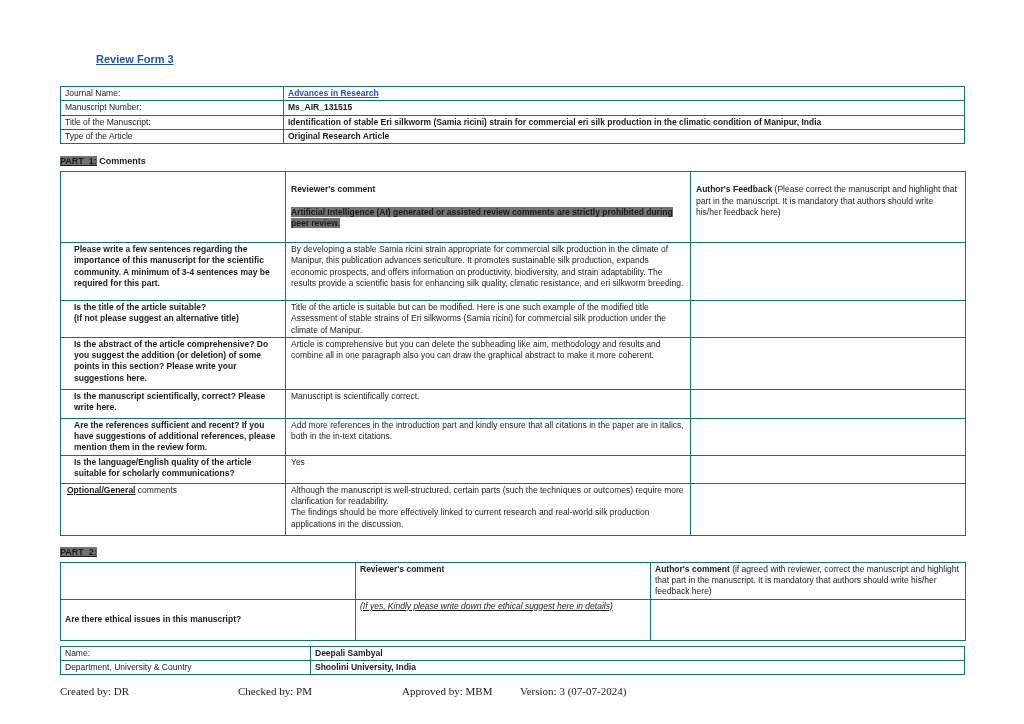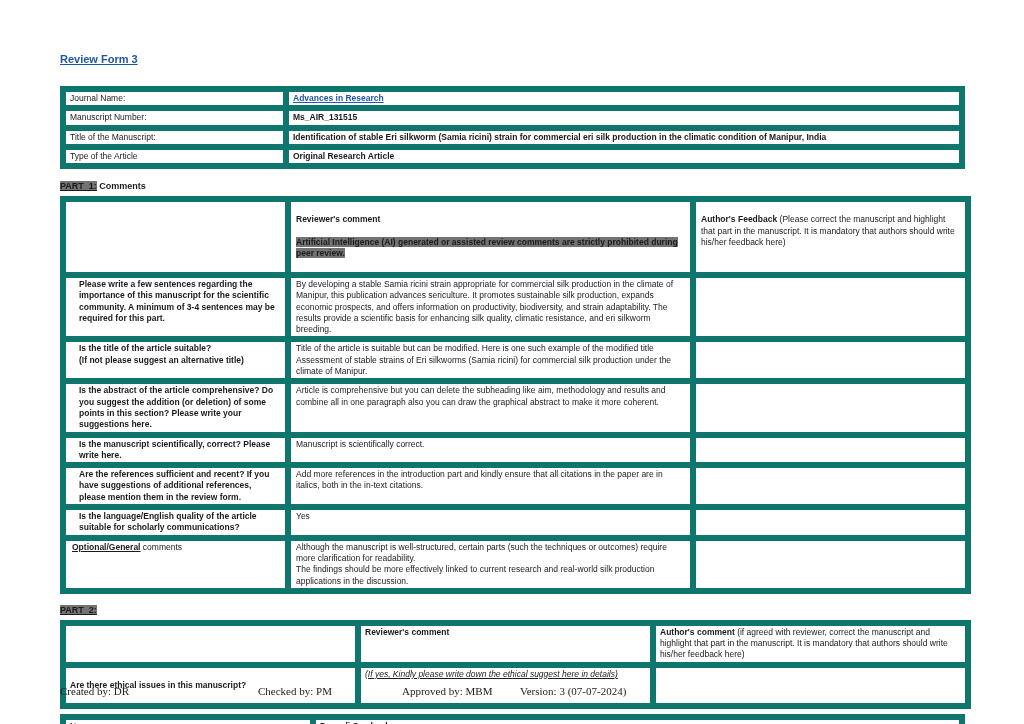--- a/index.html
+++ b/index.html
@@ -6,25 +6,25 @@
   body { background:#e8e8e8; }
   .page {
     position:relative; width:1024px; height:724px; background:#ffffff;
     font-family:"Liberation Sans", sans-serif; color:#1b1b1b; overflow:hidden;
     margin:0 auto;
   }
   .content { position:absolute; left:60px; top:0; width:905px; }
 
   .doc-title {
     margin-top:53px; font-size:11px; font-weight:bold;
-    color:#1F56A8; text-decoration:underline;
+    color:#1F56A8; text-decoration:underline;margin-left:36px;
   }
 
   table { border-collapse:collapse; width:100%; table-layout:fixed; }
-  td { border:6px solid #0f766e; vertical-align:top; padding:1px 4px; font-size:8.5px; line-height:11.3px; }
+  td { border:1px solid #0f766e; vertical-align:top; padding:1px 4px; font-size:8.5px; line-height:11.3px; }
 
   .meta-table { margin-top:21px; }
   .meta-table td { height:13px; }
   .meta-label { width:223px; }
   .meta-value { font-weight:bold; }
   .link { color:#1F56A8; font-weight:bold; text-decoration:underline; cursor:pointer; }
 
   .section-heading { margin-top:12px; font-size:9px; font-weight:bold; }
   .hl { background:#737373; }
   .u { text-decoration:underline; }
@@ -49,21 +49,21 @@
 
   .rev-heading { margin-top:11px; font-size:8.5px; font-weight:bold; text-decoration:underline; }
   .rev-table { margin-top:5px; }
   .rev-table td { height:13px; }
   .rev-label { width:250px; }
   .rev-value { font-weight:bold; }
 
   .footer { position:absolute; top:685px; left:0; width:888px; height:14px;
     font-family:Liberation Serif, serif; font-size:11px; color:#222; }
   .footer span { position:absolute; top:0; }
-  .f1 { left:60px; } .f2 { left:258px; } .f3 { left:396px;padding-left:6px; } .f4 { left:520px; }
+  .f1 { left:60px; } .f2 { left:238px; } .f3 { left:396px;padding-left:6px; } .f4 { left:520px; }
 </style>
 </head>
 <body>
 
 <div class="page">
   <div class="content">
 
     <div class="doc-title">Review Form 3</div>
 
     <table class="meta-table">

